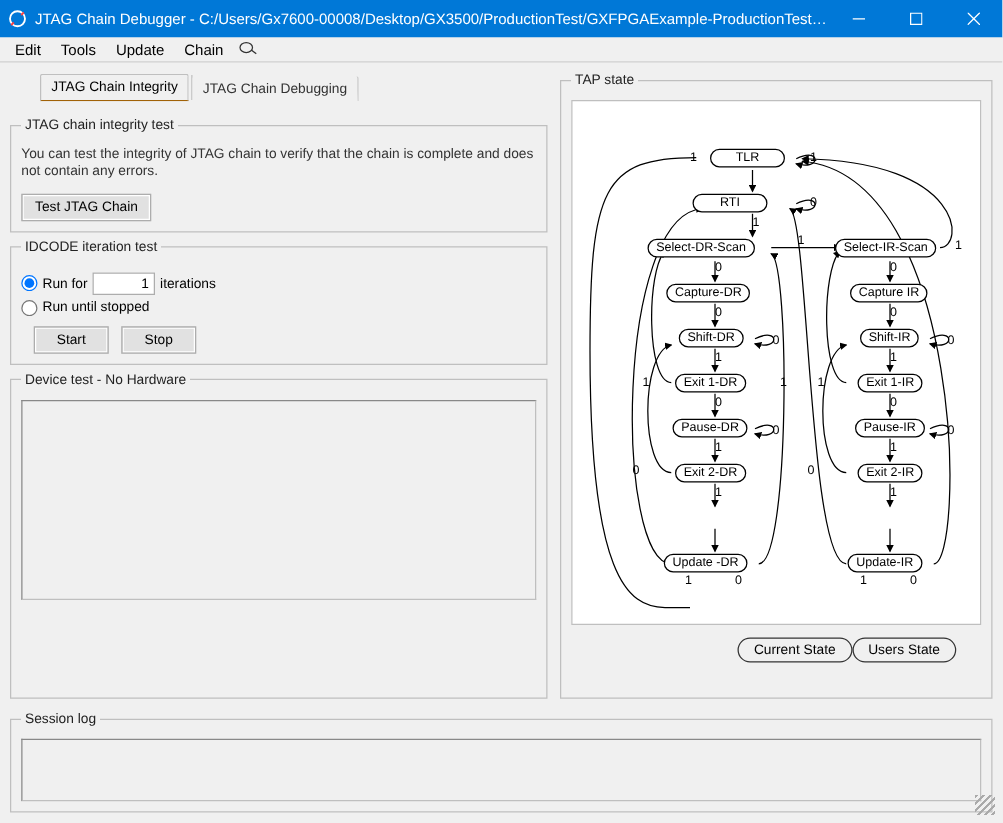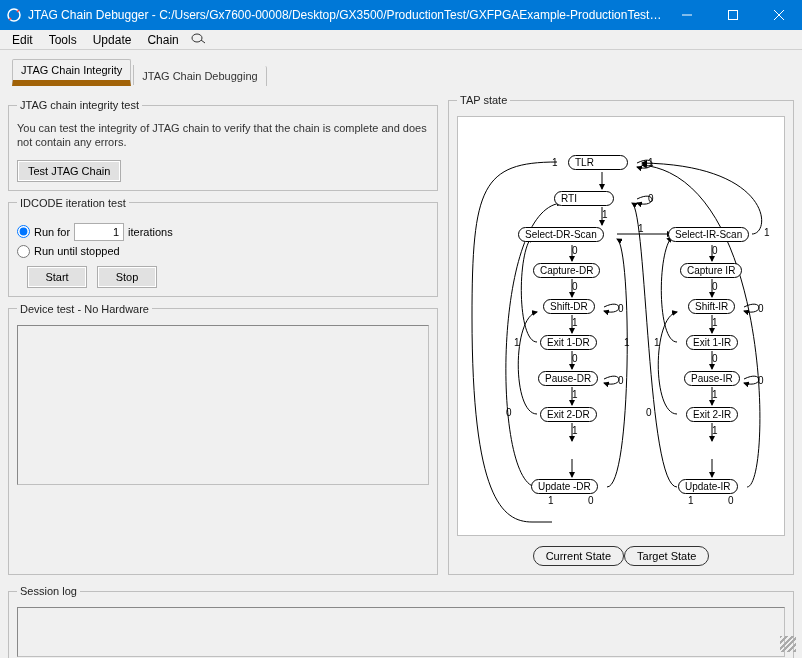--- a/index.html
+++ b/index.html
@@ -53,21 +53,21 @@
   }
   .content {
     display: flex;
     padding: 8px;
     gap: 10px;
     height: calc(100% - 50px);
     flex-direction: column;
   }
   .upper-row { display: flex; gap: 10px; flex: 1; }
   .left-col { flex: 0 0 430px; display: flex; flex-direction: column; gap: 6px; }
-  .right-col { flex: 1; margin-top: 36px; }
+  .right-col { flex: 1; }
   fieldset {
     border: 1px solid #bfbfbf;
     padding: 10px 8px 8px 8px;
     margin: 0;
     background: #f0f0f0;
     position: relative;
   }
   legend {
     font-size: 11px;
     padding: 0 3px;
@@ -85,21 +85,22 @@
     border-bottom: none;
     background: #f0f0f0;
     margin-right: 2px;
     font-size: 11px;
     position: relative;
     top: 1px;
     border-radius: 2px 2px 0 0;
   }
   .tab.active {
     background: #f0f0f0;
-    border-bottom: 6px solid #a16207;
+    border-bottom: 1px solid #a16207;
+    margin-left: 20px;
   }
   .tab.inactive {
     color: #333;
   }
   .tab-divider { border-left: 1px solid #bfbfbf; height: 20px; }
   .integrity-desc { color: #333; margin-bottom: 10px; line-height: 1.3; }
   .btn {
     border: 1px solid #adadad;
     background: #e1e1e1;
     padding: 4px 10px;
@@ -136,35 +137,36 @@
   .session-log { }
   .session-log .inner { height: 50px; }
   .tap-state { height: 100%; }
   .tap-diagram {
     position: relative;
     background: white;
     border: 1px solid #bfbfbf;
     height: 420px;
     overflow: hidden;
   }
-  .tap-buttons { display: flex; justify-content: center; margin-top: 10px; padding: 0 20px; }
+  .tap-buttons { display: flex; justify-content: flex-end; margin-top: 10px; padding: 0 20px; }
   .pill-btn {
     border: 1px solid #333;
     border-radius: 10px;
     padding: 3px 12px;
     font-size: 11px;
     background: #f0f0f0;
   }
   
   .node {
     position: absolute;
     border: 1px solid #000;
     border-radius: 9px;
     background: white;
     font-size: 10px;
+    text-align: center;
     padding: 1px 6px;
     white-space: nowrap;
   }
   .edge-label {
     position: absolute;
     font-size: 10px;
     background: transparent;
   }
   svg.arrows { position: absolute; left:0; top:0; width:100%; height:100%; }
   .status-drag {
@@ -364,21 +366,21 @@
           <div class="edge-label" style="left:254px;top:272px;">1</div>
           <div class="edge-label" style="left:254px;top:308px;">1</div>
           <div class="edge-label" style="left:230px;top:378px;">1</div>
           <div class="edge-label" style="left:270px;top:378px;">0</div>
           <div class="edge-label" style="left:196px;top:220px;">1</div>
           <div class="edge-label" style="left:188px;top:290px;">0</div>
           <div class="edge-label" style="left:306px;top:110px;">1</div>
         </div>
         <div class="tap-buttons">
           <div class="pill-btn">Current State</div>
-          <div class="pill-btn">Target State</div>
+          <div class="pill-btn">Users State</div>
         </div>
       </fieldset>
     </div>
   </div>
 
   <fieldset class="session-log">
     <legend>Session log</legend>
     <div class="inner"></div>
   </fieldset>
 </div>

